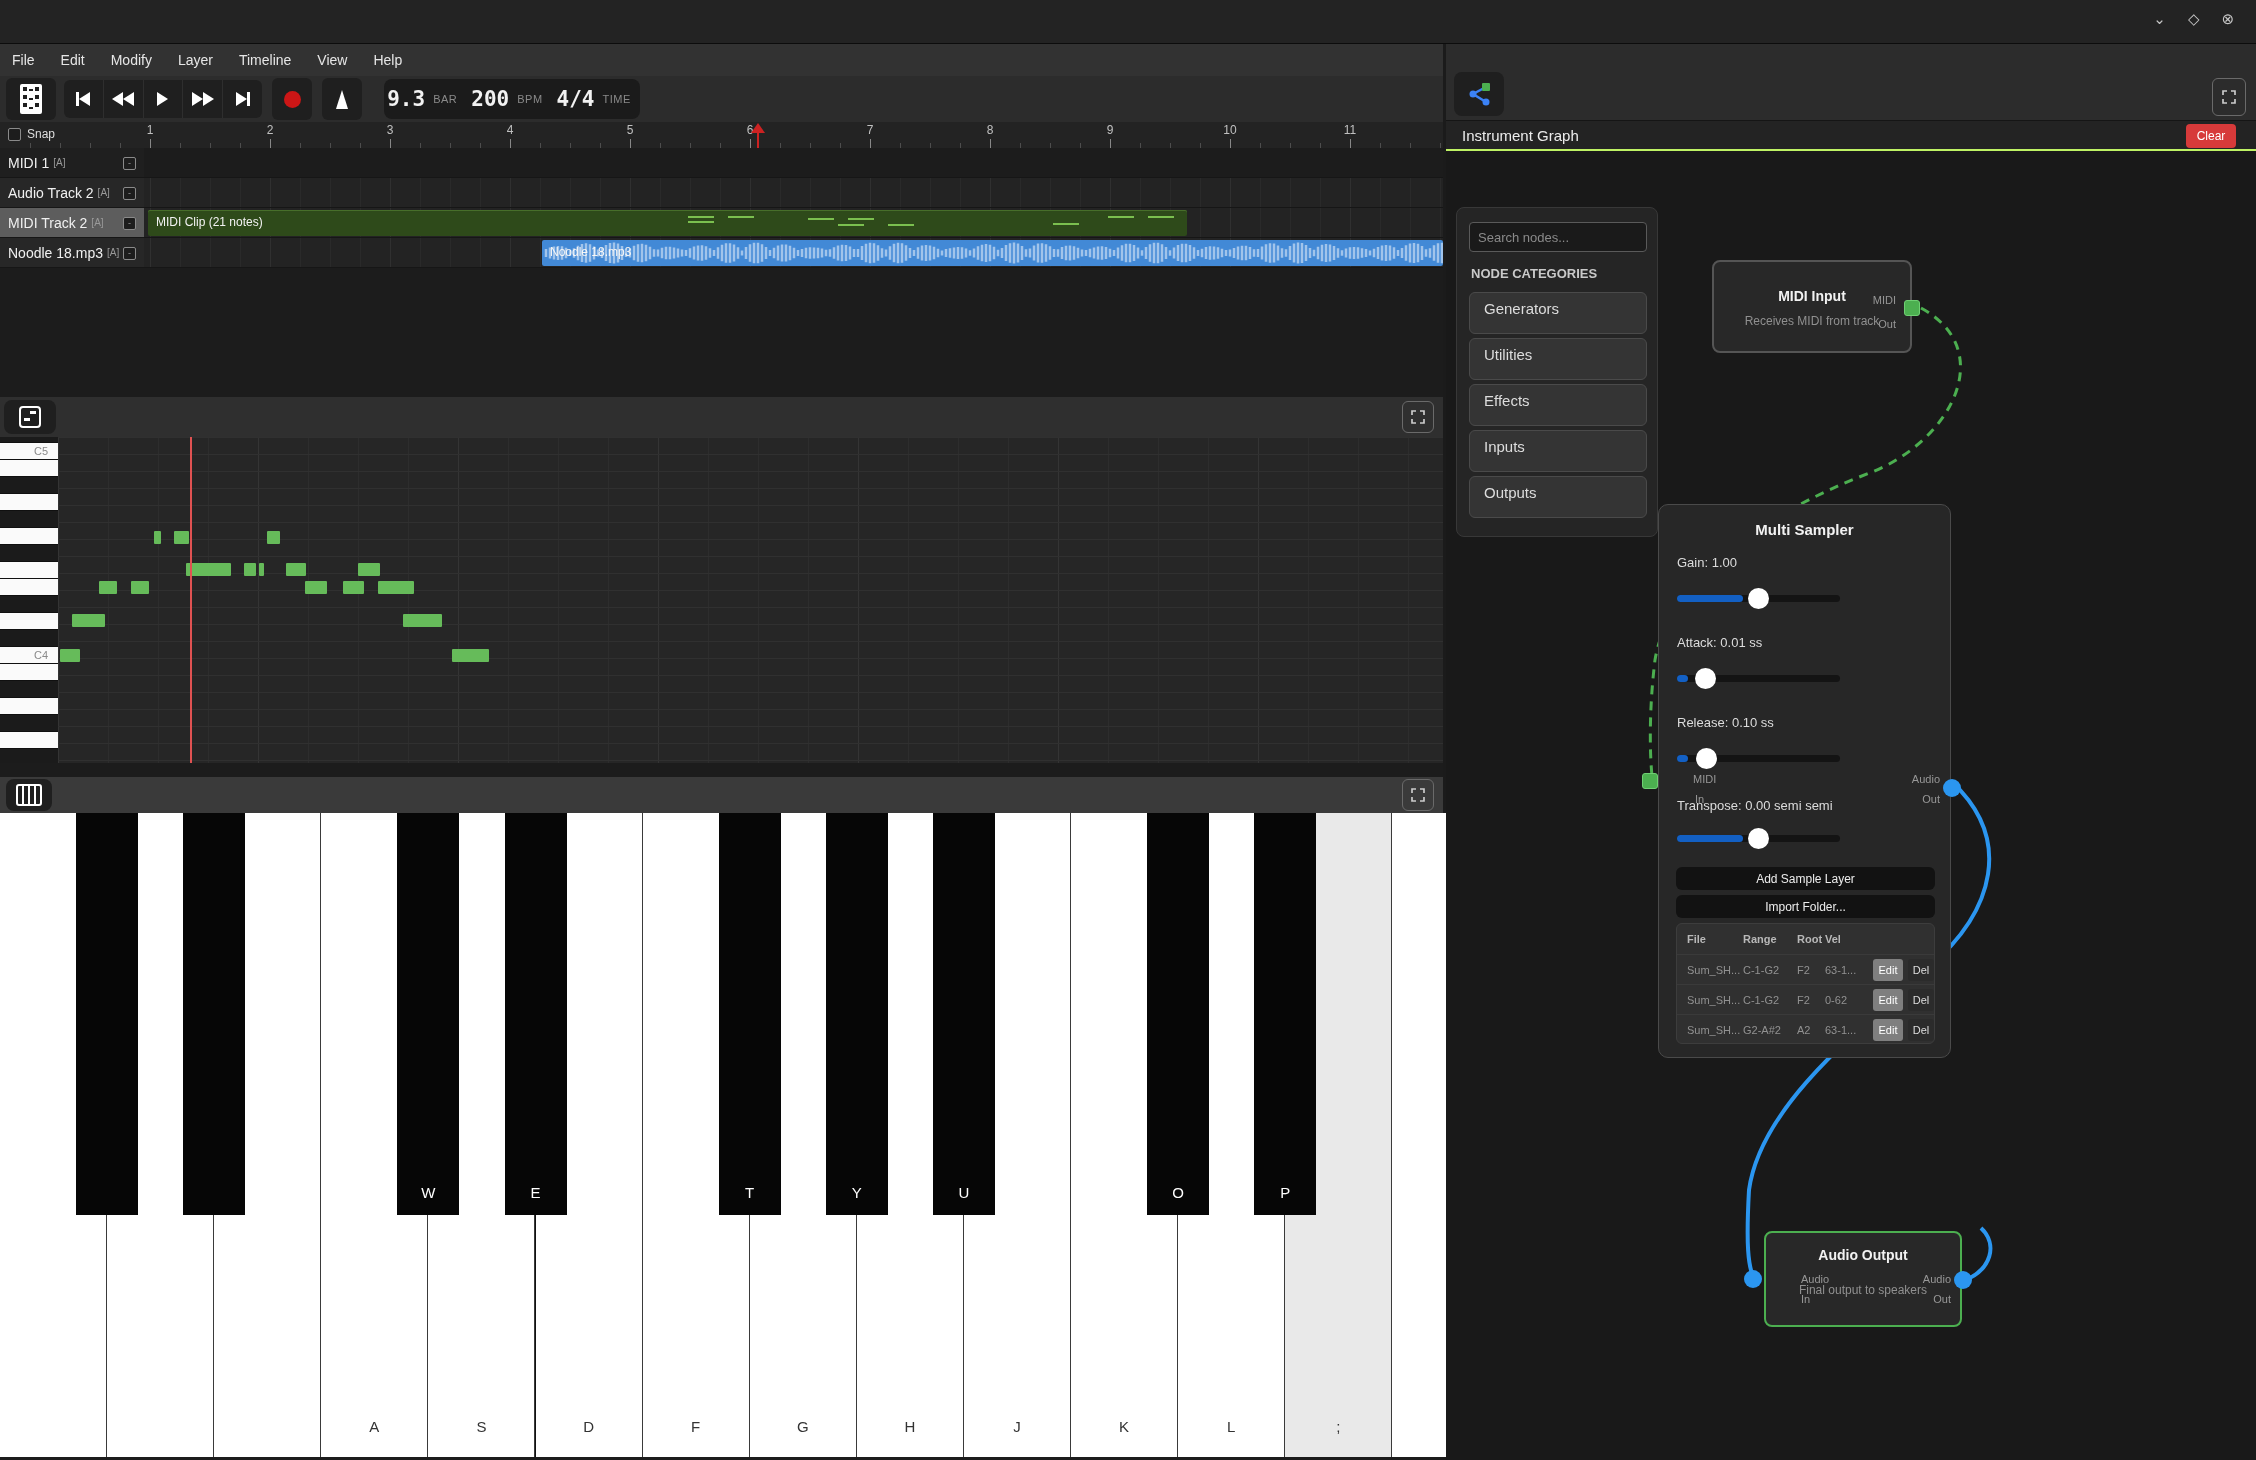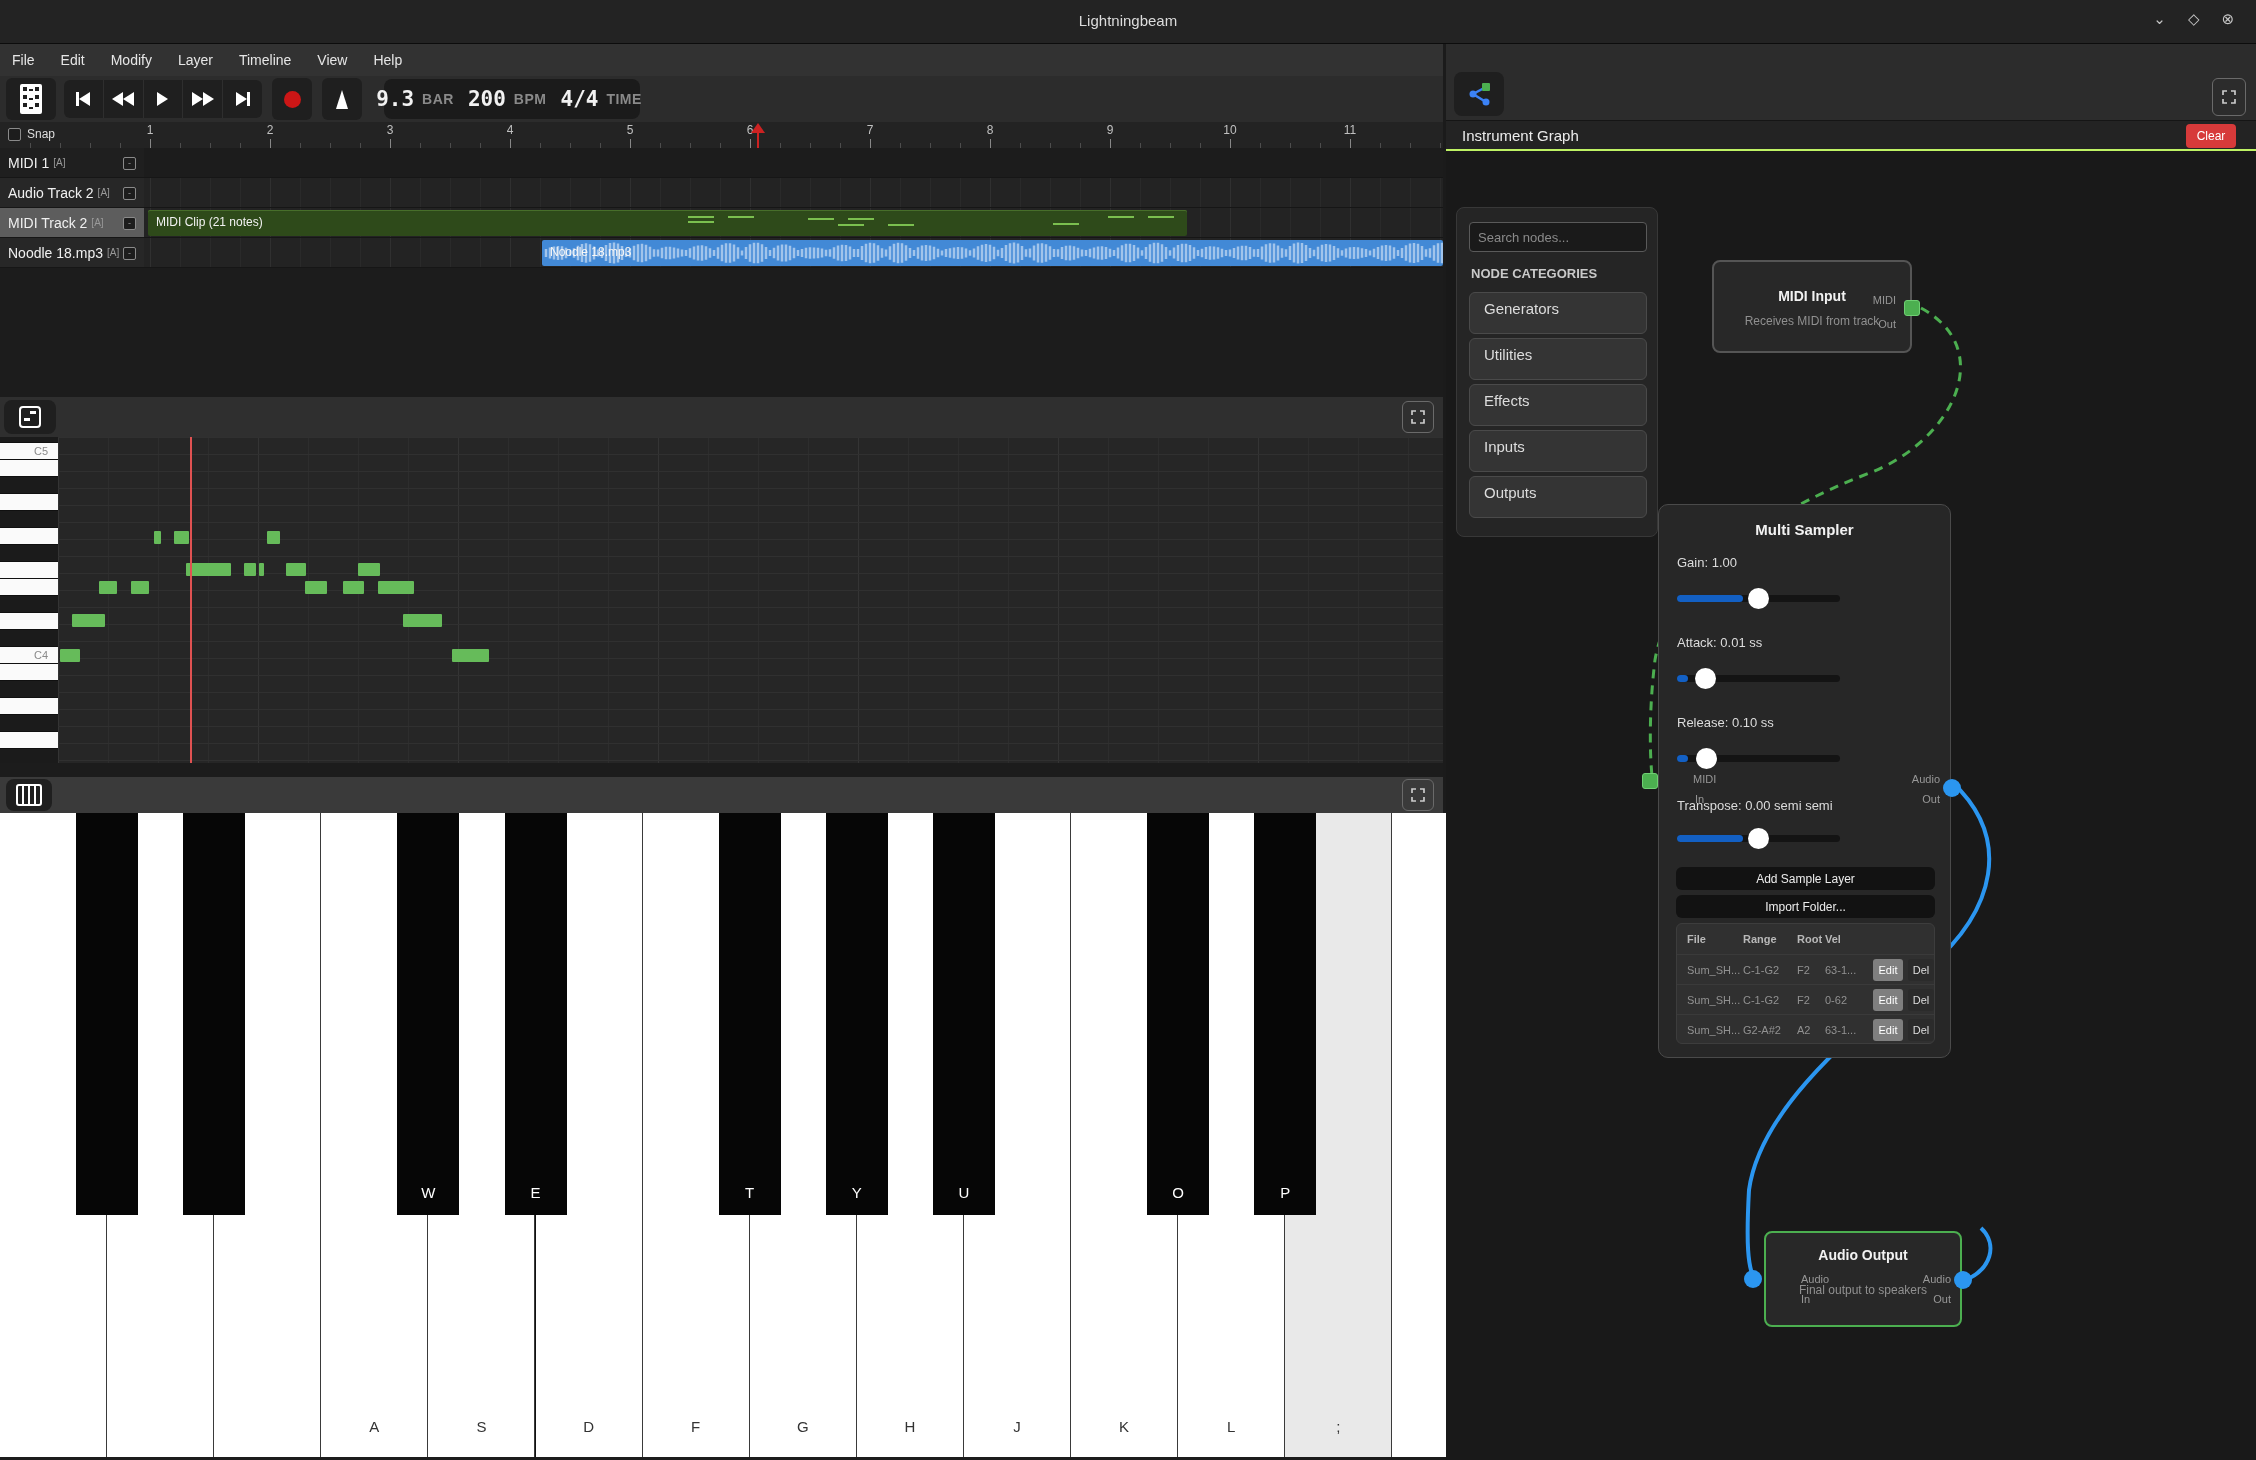--- a/index.html
+++ b/index.html
@@ -23,21 +23,21 @@
   .tgroup { position:absolute; left:64px; top:4px; width:198px; height:38px; background:#1f1f1f; border-radius:6px; display:flex; }
   .tgroup .gb { flex:1; display:flex; align-items:center; justify-content:center; border-left:1px solid #2e2e2e; }
   .tgroup .gb:first-child { border-left:none; }
   .tri-r { width:0; height:0; border-top:7px solid transparent; border-bottom:7px solid transparent; border-left:11px solid #fff; }
   .tri-l { width:0; height:0; border-top:7px solid transparent; border-bottom:7px solid transparent; border-right:11px solid #fff; }
   .bar-v { width:3px; height:14px; background:#fff; }
   .rec-dot { width:17px; height:17px; border-radius:50%; background:#cc1616; }
   .metro { width:0; height:0; border-left:6px solid transparent; border-right:6px solid transparent; border-bottom:19px solid #fff; }
   .tdisplay { position:absolute; left:384px; top:3px; width:256px; height:40px; background:#1b1b1b; border-radius:8px; display:flex; align-items:center; justify-content:center; gap:8px; }
   .tdisplay .val { color:#f2f2f2; font-family:"DejaVu Sans Mono", monospace; font-weight:bold; font-size:21px; }
-  .tdisplay .unit { color:#8a8a8a; font-size:14px; font-weight:bold; margin-right:6px; letter-spacing:.5px; }
+  .tdisplay .unit { color:#8a8a8a; font-size:11px; font-weight:normal; margin-right:6px; letter-spacing:.5px; }
 
   .ruler { position:absolute; left:0; top:78px; width:100%; height:26px; background:#232323; }
   .snapwrap { position:absolute; left:8px; top:5px; display:flex; align-items:center; gap:6px; }
   .cbx { width:13px; height:13px; border:1px solid #8a8a8a; background:#1d1d1d; border-radius:2px; color:#999; font-size:9px; line-height:11px; text-align:center; }
   .snaplbl { color:#ddd; font-size:12px; }
   .barnum { position:absolute; top:1px; transform:translateX(-50%); color:#c0c0c0; font-size:12px; }
   .tick { position:absolute; bottom:0; width:1px; }
   .tick.big { height:9px; background:#888; }
   .tick.small { height:5px; background:#4d4d4d; }
 
@@ -122,21 +122,20 @@
   .port.circle { width:18px; height:18px; background:#2b96f0; border-radius:50%; }
 
   svg.wires { position:absolute; left:0; top:0; pointer-events:none; }
 </style>
 </head>
 <body>
 
 <div class="app">
 
   <div class="titlebar">
-    <div class="title">Lightningbeam</div>
     <div class="winbtns">
       <span>⌄</span>
       <span>◇</span>
       <span>⊗</span>
     </div>
   </div>
 
   <div class="left">
     <div class="menubar" id="menubar">
         <span class="mi">File</span>

